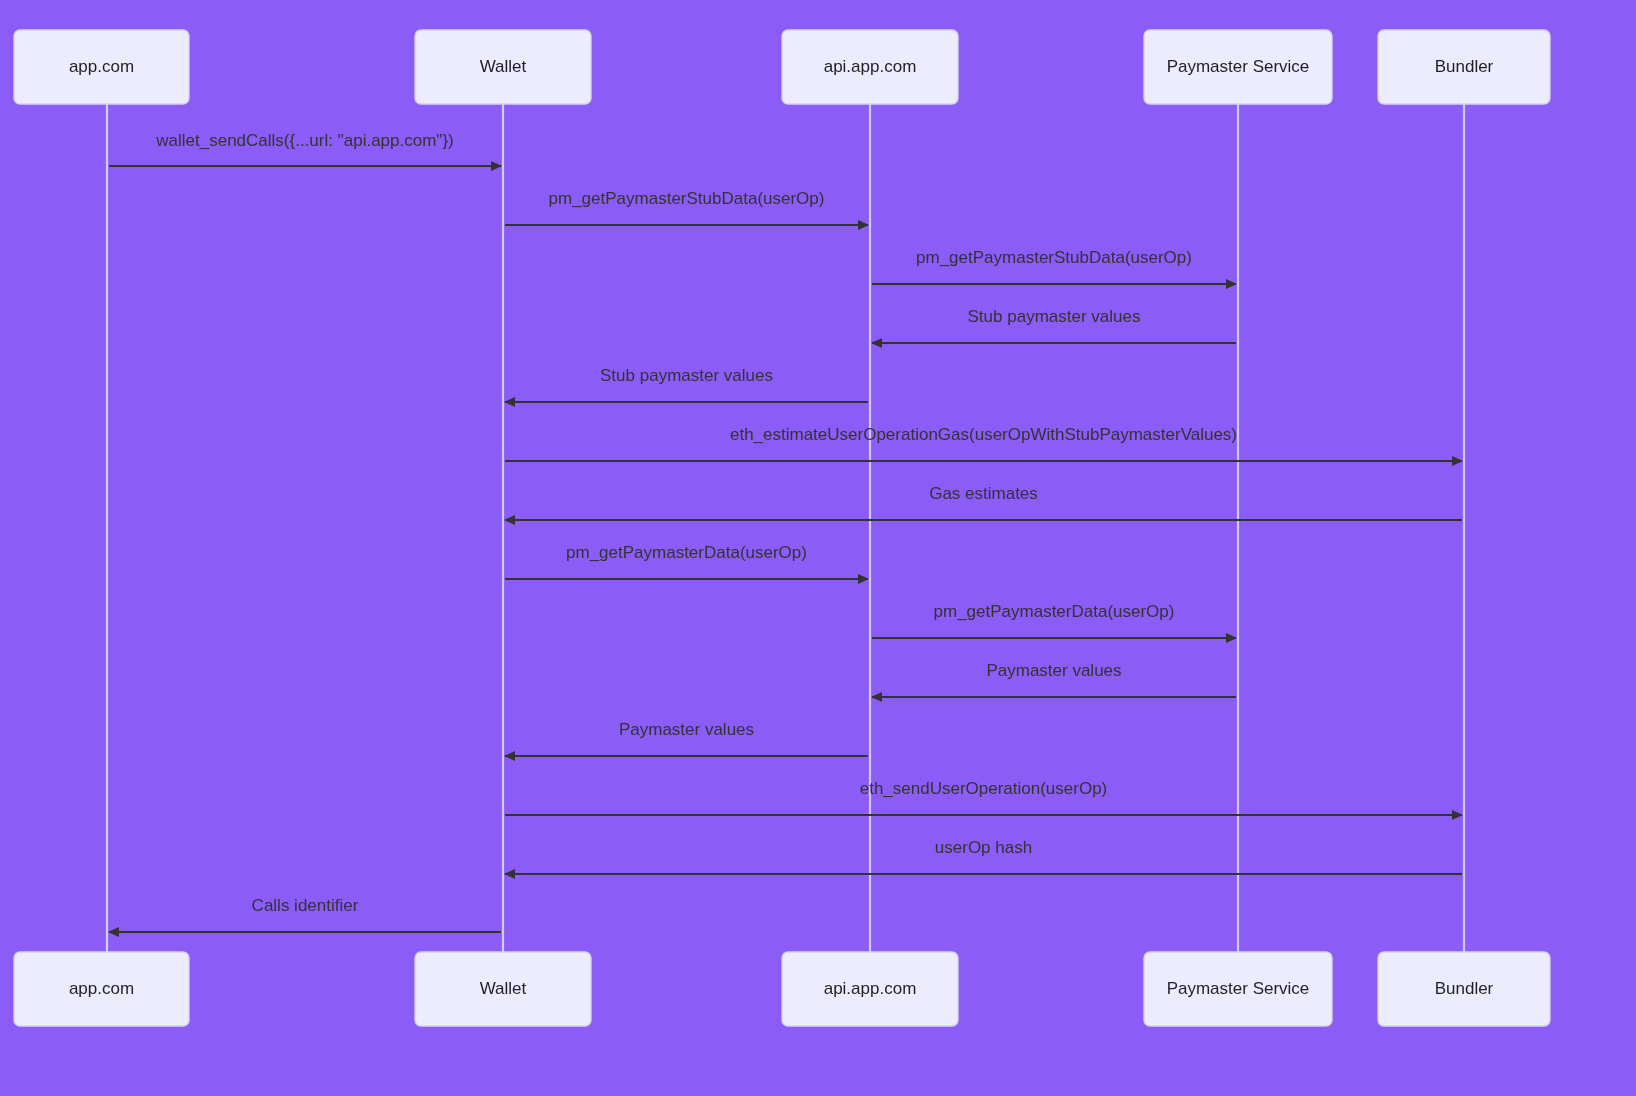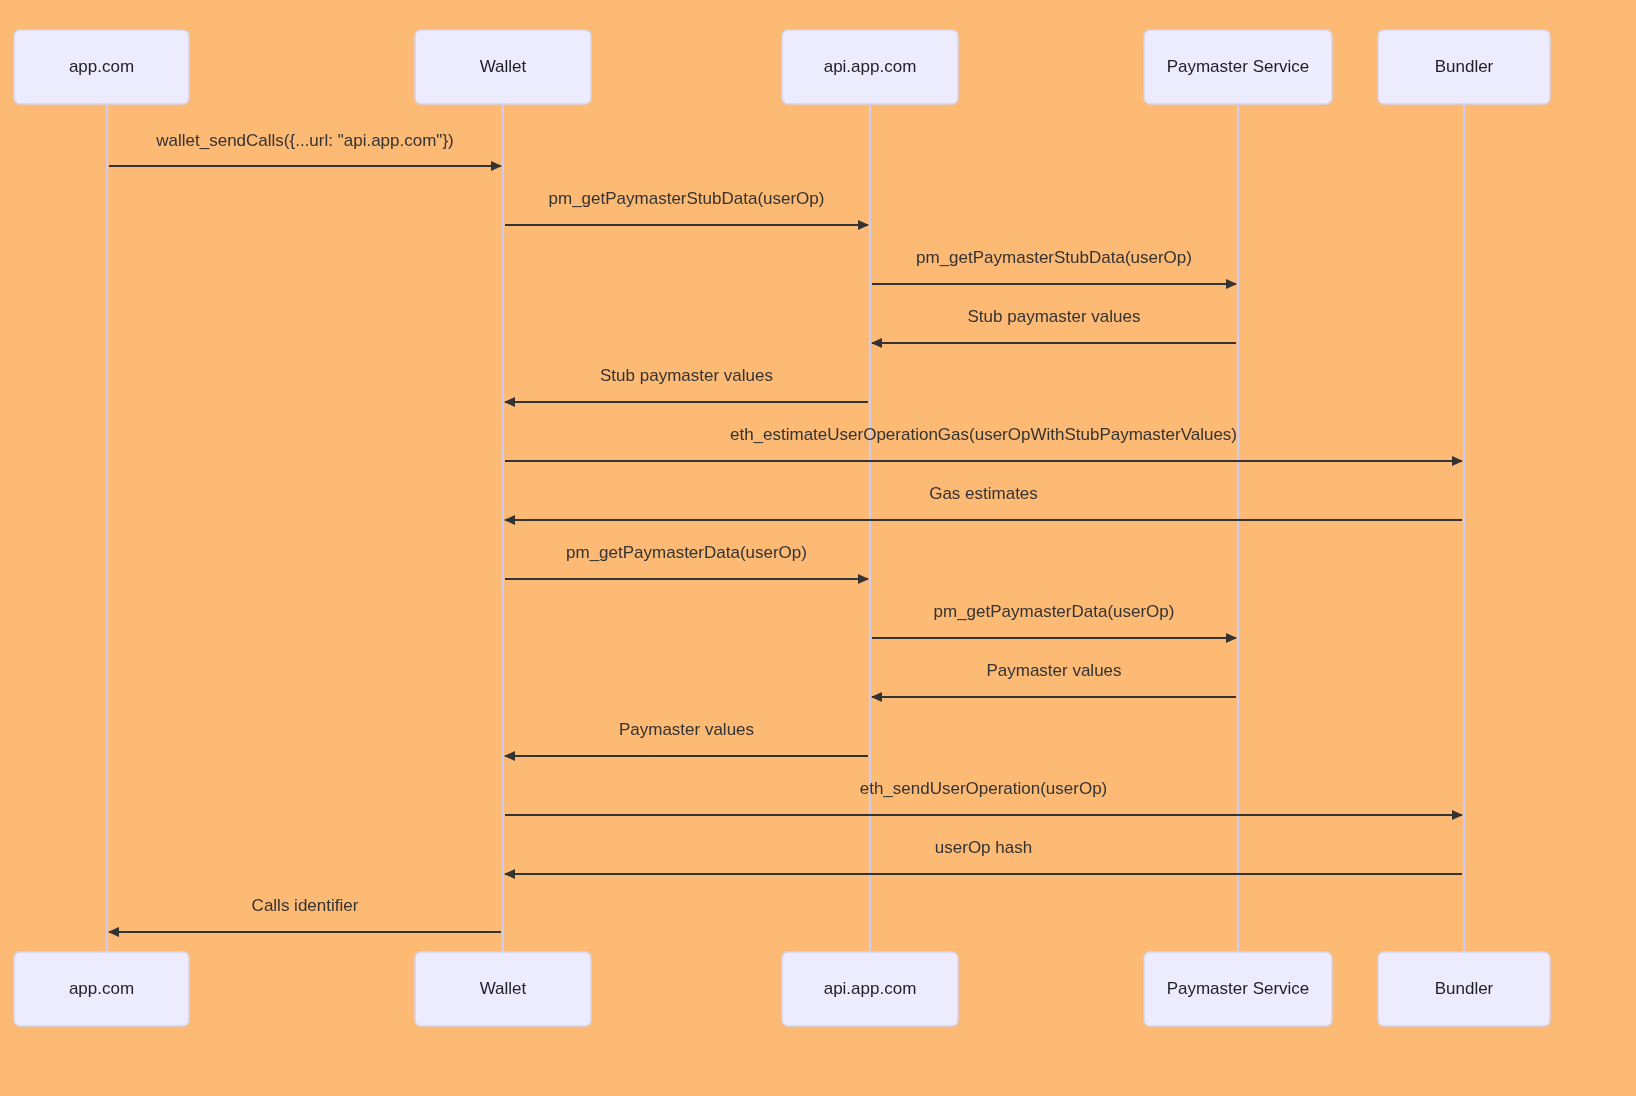--- a/index.html
+++ b/index.html
@@ -7,21 +7,21 @@
     padding: 0;
     background: #ffffff;
   }
   body {
     font-family: "Liberation Sans", "DejaVu Sans", sans-serif;
   }
   #diagram-root {
     position: relative;
     width: 1636px;
     height: 1096px;
-    background: #fdba74;
+    background: #8b5cf6;
     overflow: hidden;
   }
   svg#sequence-diagram {
     display: block;
     width: 1636px;
     height: 1096px;
   }
   .actor-box {
     fill: #ECECFE;
     stroke: #D6D3EC;

